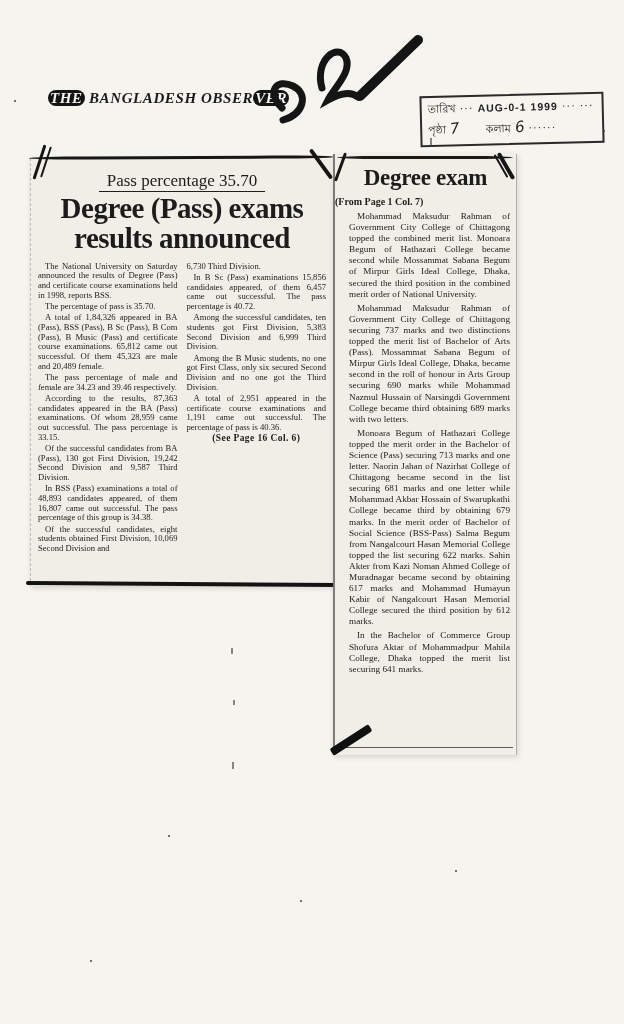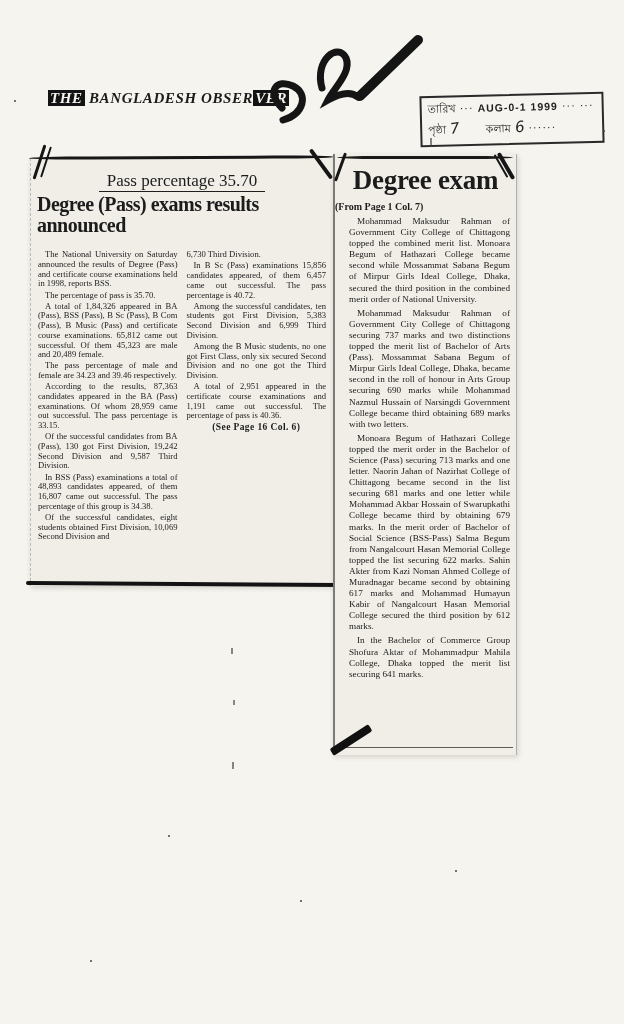--- a/index.html
+++ b/index.html
@@ -6,21 +6,21 @@
   .page {
     position:relative; width:624px; height:1024px; margin:0 auto;
     background:#f6f4ef; overflow:hidden;
     font-family:"Liberation Serif", serif; color:#1c1c1c;
   }
   
   .masthead {
     position:absolute; left:48px; top:90px; white-space:nowrap;
     font-style:italic; font-weight:bold; font-size:15px; letter-spacing:0.6px;
   }
-  .masthead .rev { background:#141414; color:#f6f4ef; padding:0 2px; }
+  .masthead .rev { background:#141414; color:#f6f4ef; padding:0 2px;border-radius:8px; }
   
   .scribble { position:absolute; left:262px; top:34px; }
   
   .stamp {
     position:absolute; left:420px; top:94px; width:168px;
     border:2px solid #2a2a2a; transform:rotate(-1.4deg);
     padding:3px 6px 4px; font-size:11px; line-height:1.55; color:#222;
   }
   .stamp-row { display:flex; align-items:baseline; gap:4px; white-space:nowrap; }
   .stamp-label { font-size:11px; }
@@ -56,33 +56,33 @@
   }
   .wedge {
     position:absolute; left:-7px; bottom:11px; width:46px; height:8px;
     background:#101010; transform:rotate(-33deg); border-radius:2px;
   }
   .cut { position:absolute; background:#161616; border-radius:2px; }
   
   .kicker { text-align:center; margin-top:13px; font-size:17px; }
   .kicker span { border-bottom:1.5px solid #1e1e1e; padding:0 8px 1px; }
   .headline {
-    text-align:left; font-weight:bold; font-size:20px; line-height:1.03;
-    letter-spacing:-0.5px; margin:3px 6px 12px;
+    text-align:center; font-weight:bold; font-size:29px; line-height:1.03;
+    letter-spacing:-0.5px; margin:3px 6px 5px;
   }
   .cols { display:flex; gap:9px; padding:3px 7px 0 7px; }
   .col { flex:1; text-align:justify; font-size:8.6px; line-height:9.7px; }
   .col p { margin:0 0 1.5px 0; text-indent:7px; }
   .col p.noindent { text-indent:0; }
   .see-page {
     text-align:center; font-weight:bold; font-size:9.5px; letter-spacing:0.4px;
     margin-top:4px; text-indent:0 !important;
   }
   
-  .side-headline { text-align:center; font-weight:bold; font-size:27px; margin-top:11px; letter-spacing:-0.3px; }
+  .side-headline { text-align:center; font-weight:bold; font-size:23px; margin-top:11px; letter-spacing:-0.3px; }
   .side-source { font-weight:bold; font-size:10px; margin:5px 0 4px 0; }
   .side-body { padding:0 6px; text-align:justify; font-size:9.2px; line-height:11.1px; }
   .side-body p { margin:0 0 3px 8px; text-indent:8px; }
   
   .speck { position:absolute; background:#4a453d; border-radius:50%; }
   .tick { position:absolute; background:#3a3a3a; opacity:0.6; }
 </style>
 </head>
 <body>
 

